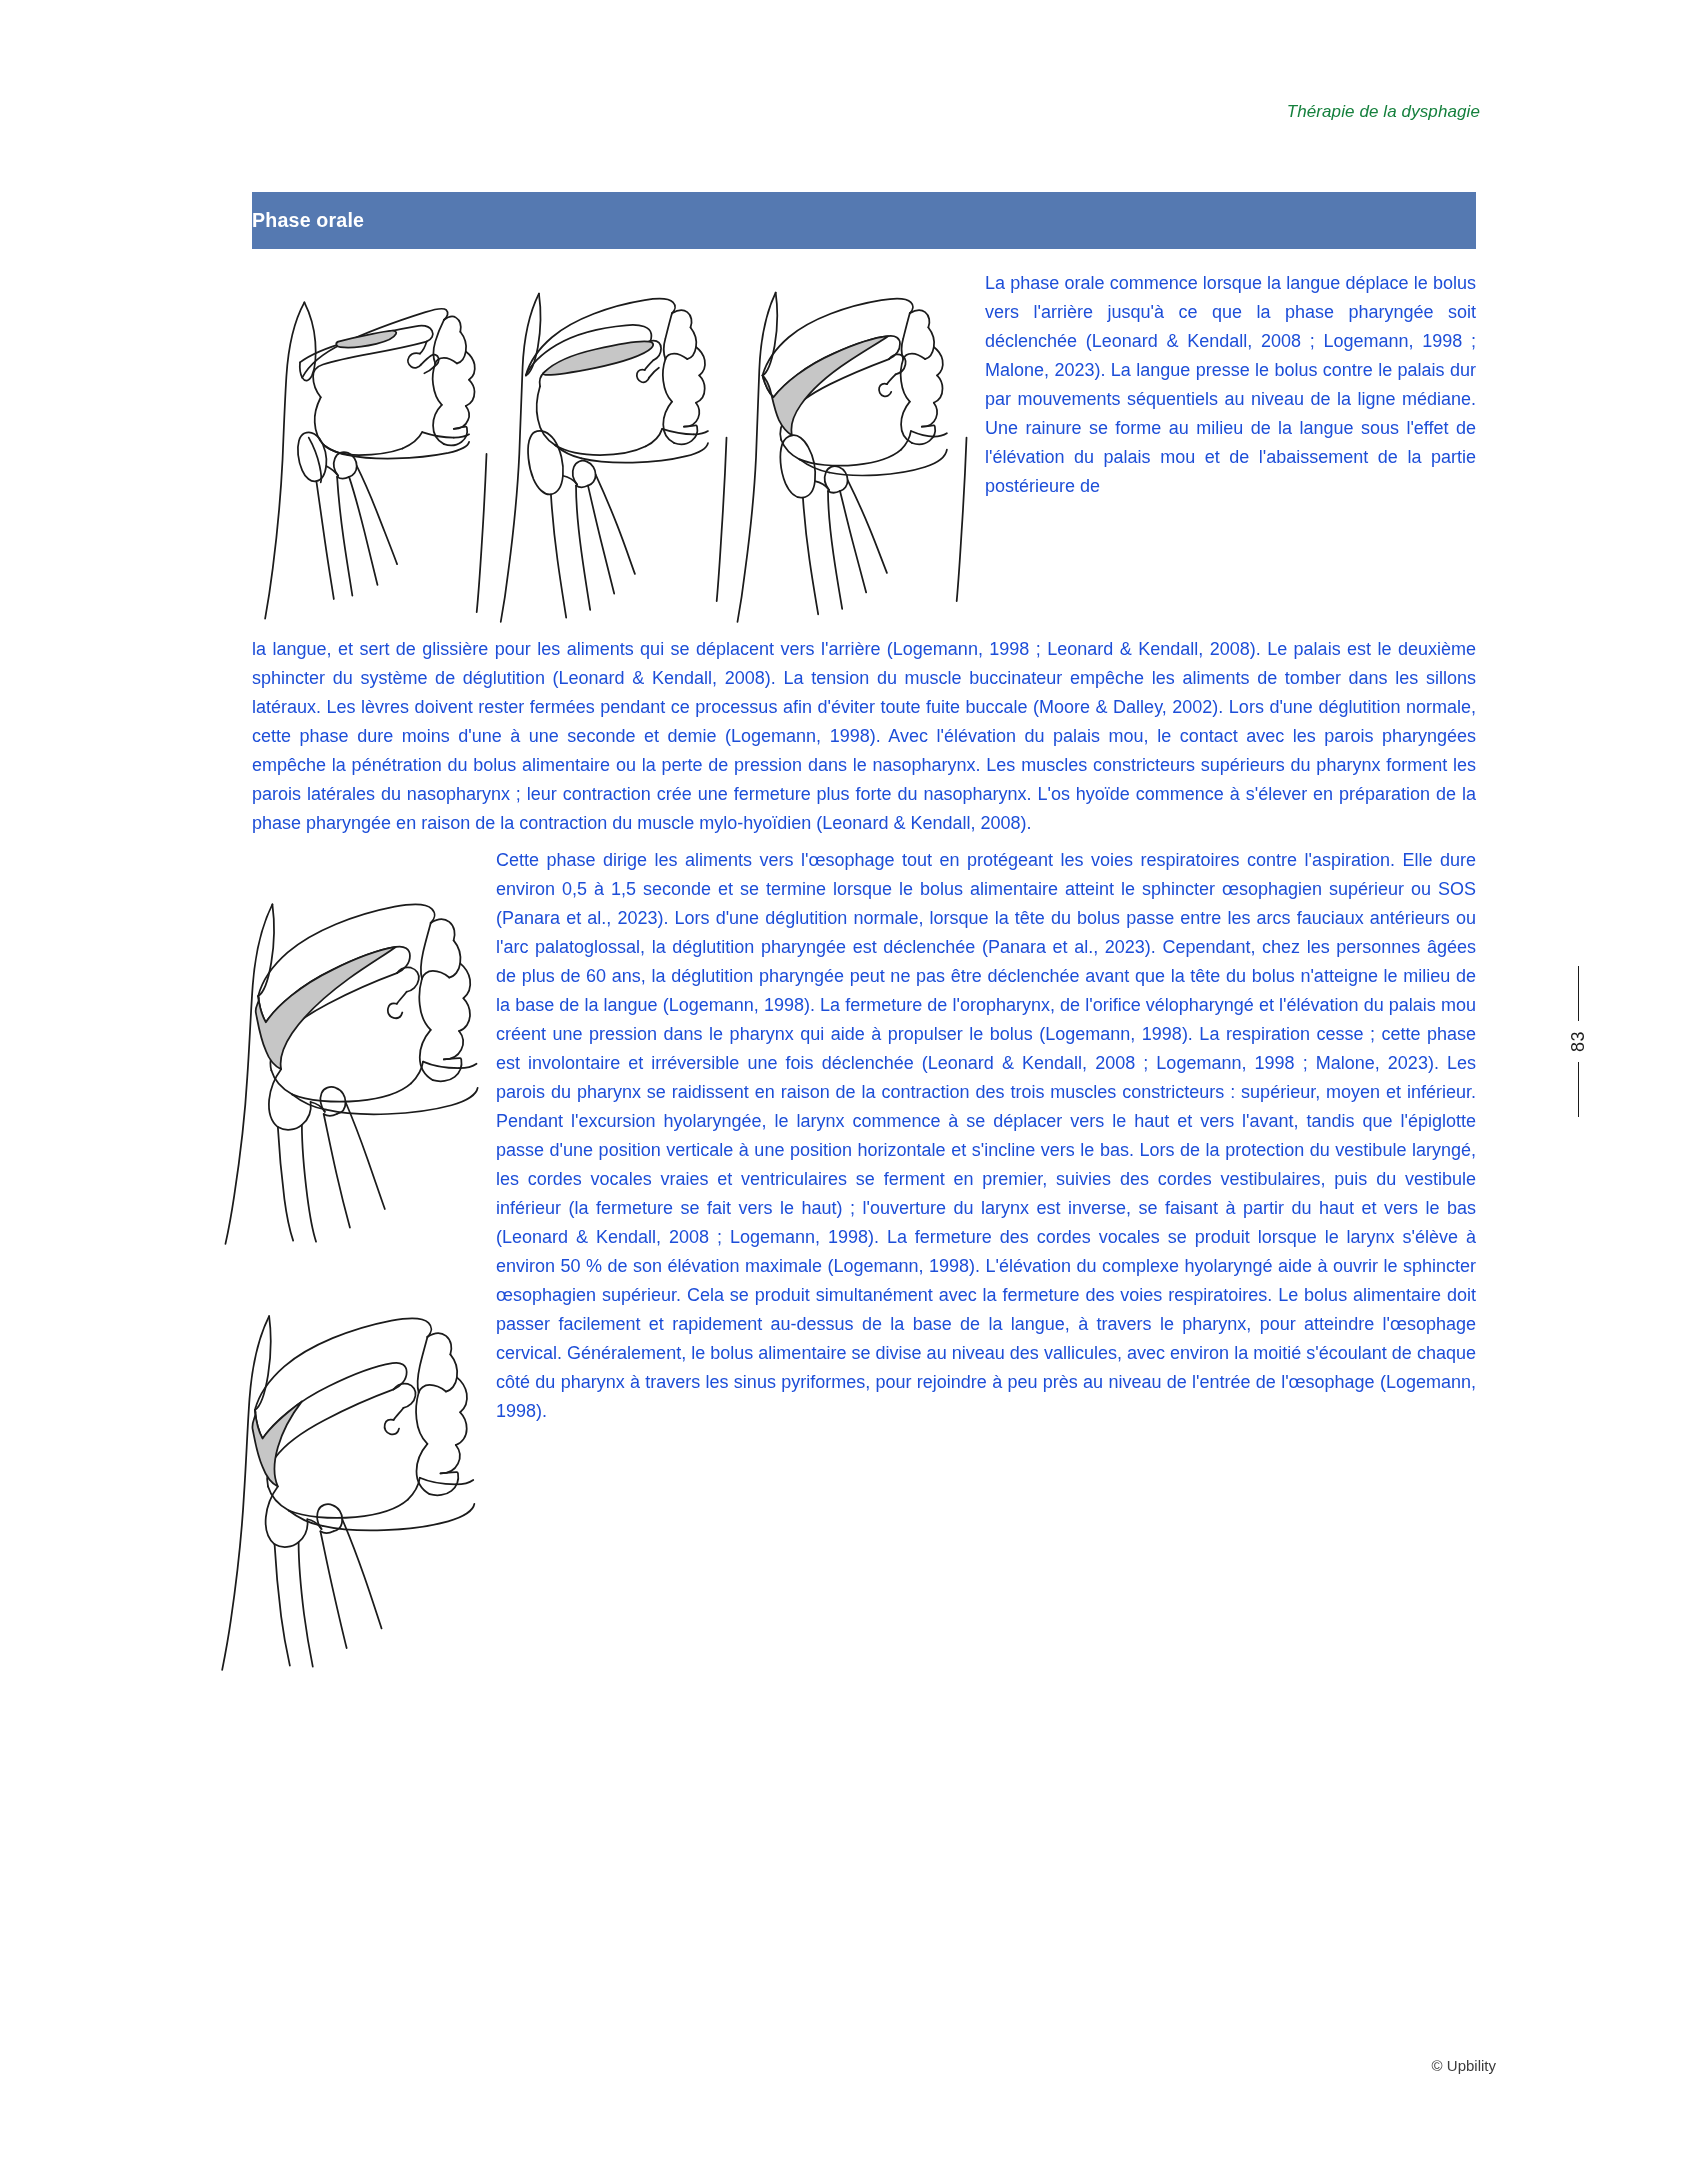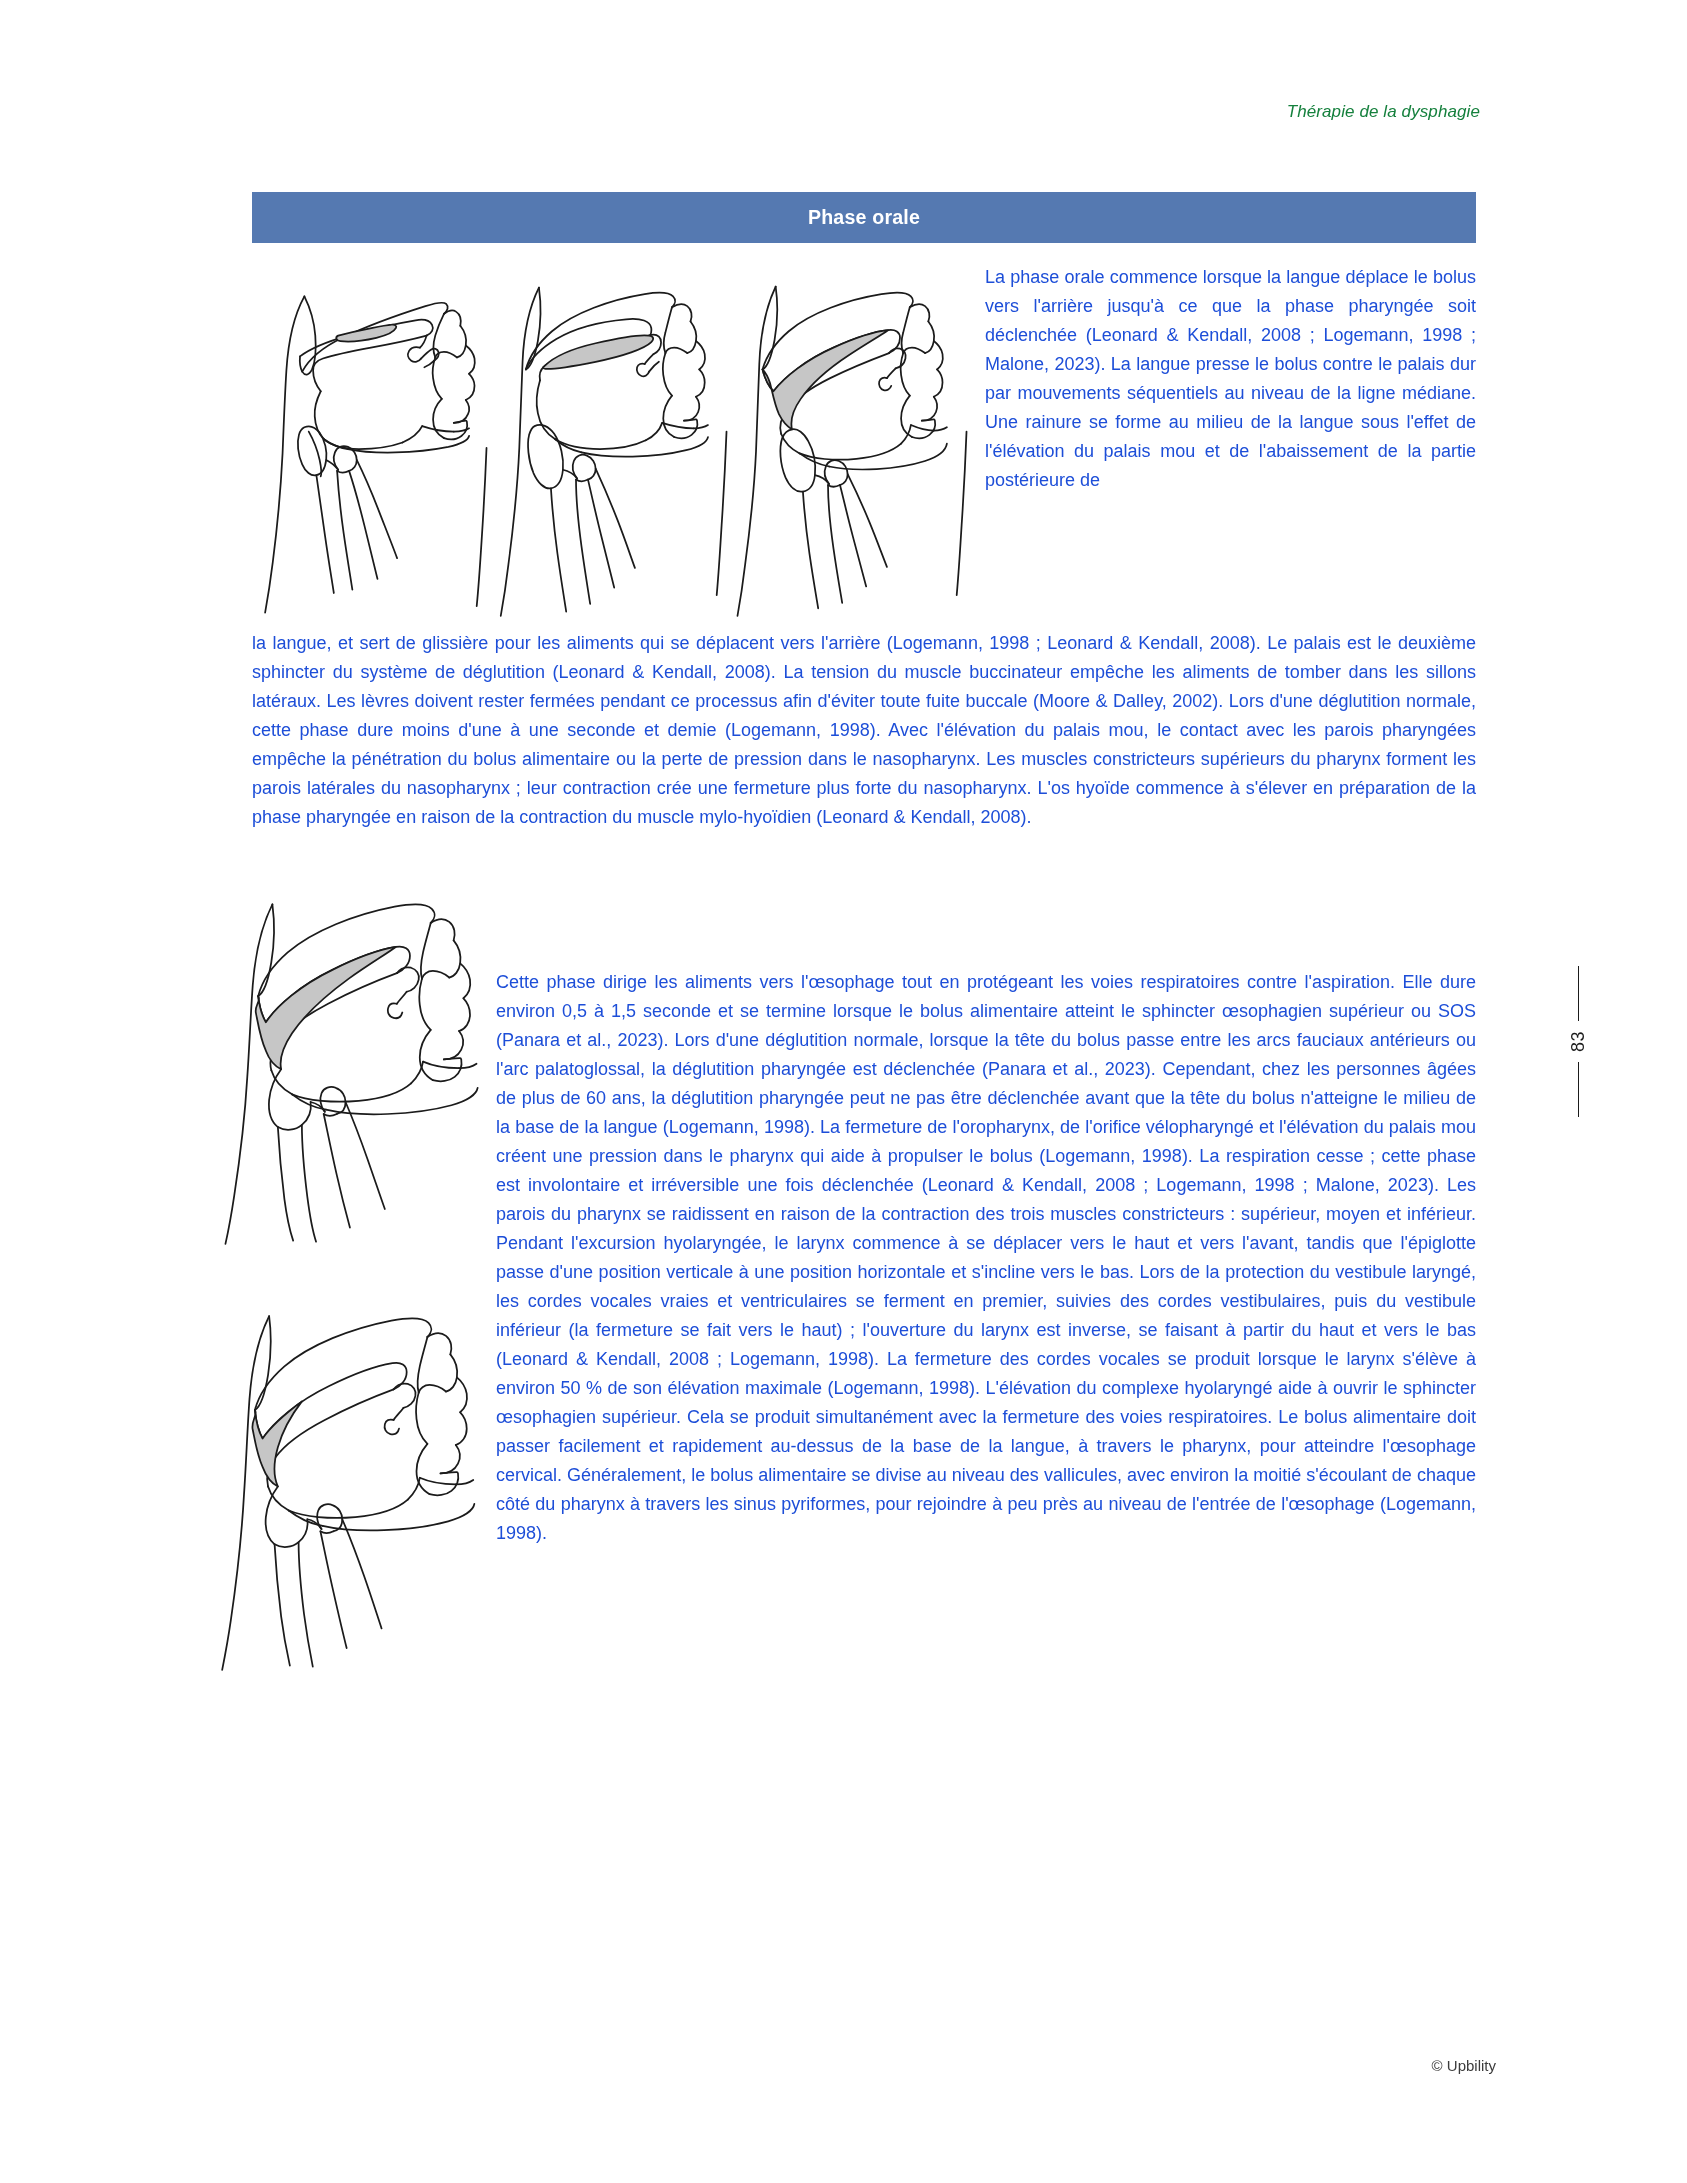--- a/index.html
+++ b/index.html
@@ -33,24 +33,23 @@
   .content {
     position: absolute;
     left: 252px;
     top: 192px;
     width: 1224px;
   }
 
   
   .banner {
     background: #5579b1;
-    height: 51px;
+    height: 57px;
     display: flex;
     align-items: center;
-    justify-content: center;
   }
   .banner-label {
     color: #ffffff;
     font-size: 19.6px;
     font-weight: bold;
     letter-spacing: 0.2px;
   }
 
   
   .oral-block {
@@ -87,22 +86,22 @@
   .para-full {
     margin-top: 12px;
   }
 
   
   .pharyngeal-banner-wrap {
     margin-top: 34px;
   }
   .phar-block {
     display: flex;
-    align-items: center;
-    margin-top: 14px;
+    align-items: flex-start;
+    margin-top: 8px;
   }
   .phar-figures {
     flex: 0 0 262px;
     width: 262px;
     margin-left: -43px;
     padding-top: 5.5px;
   }
   .phar-figures .fig {
     width: 284px;
     height: 393px;

